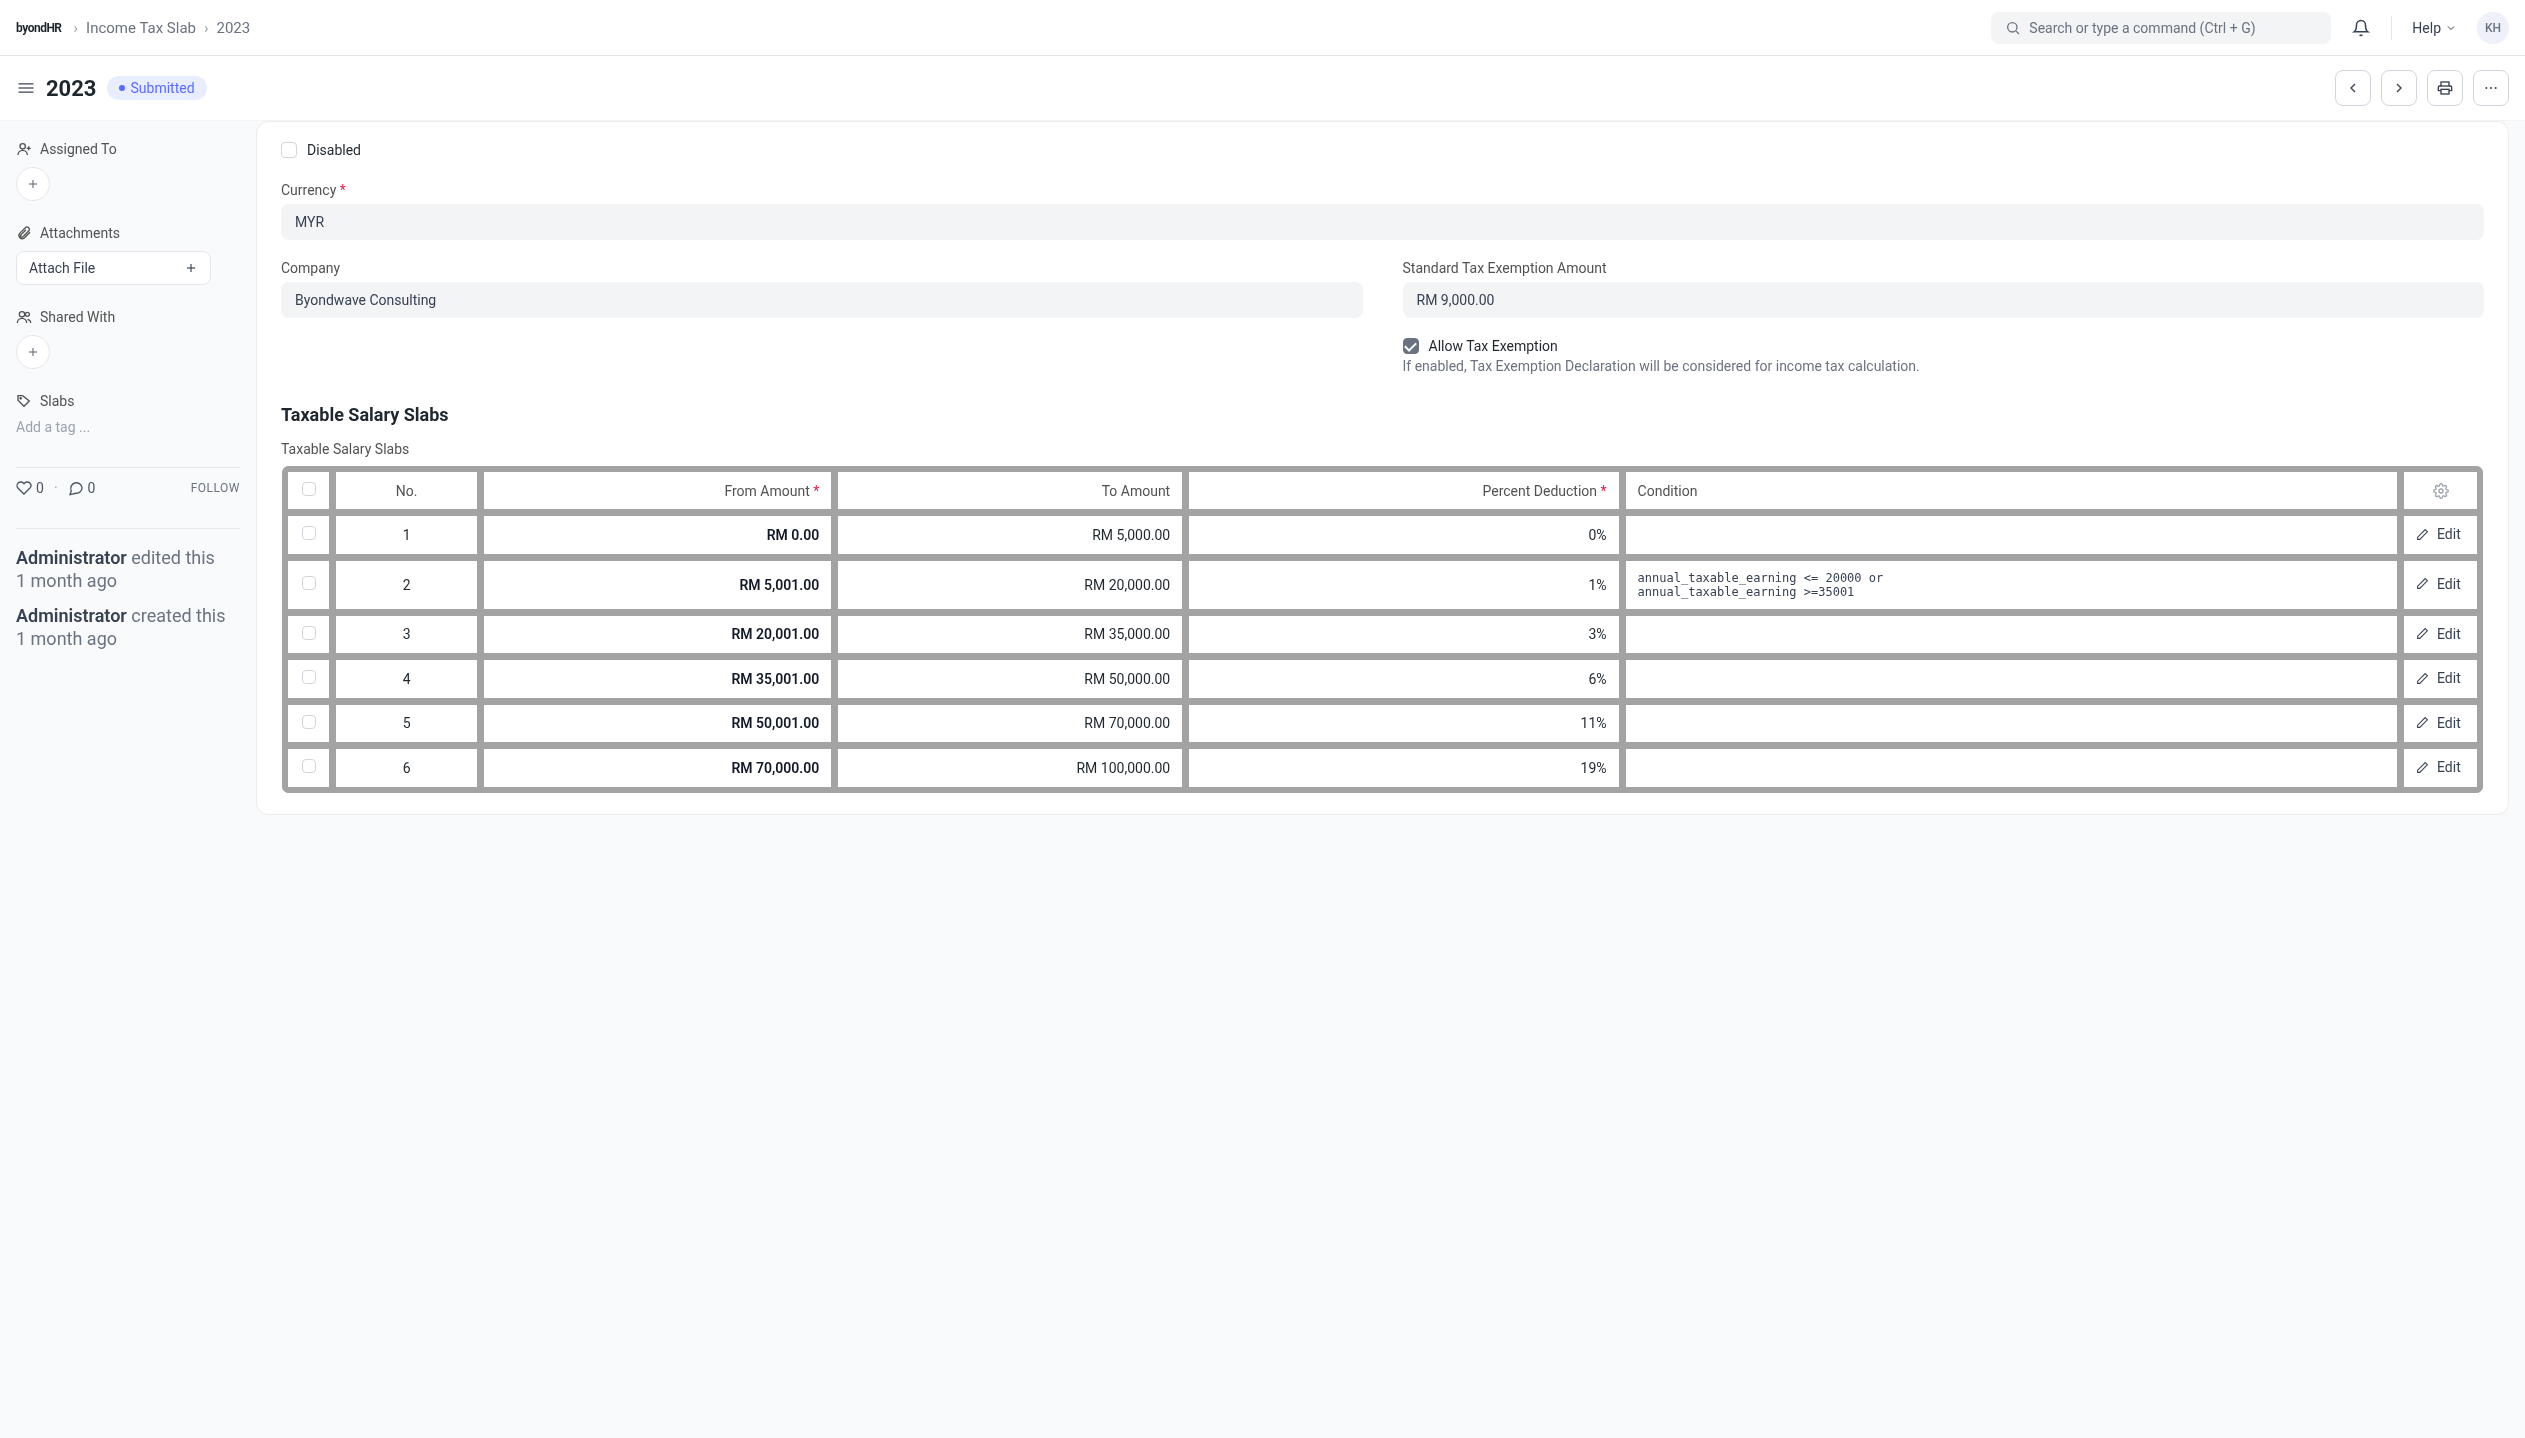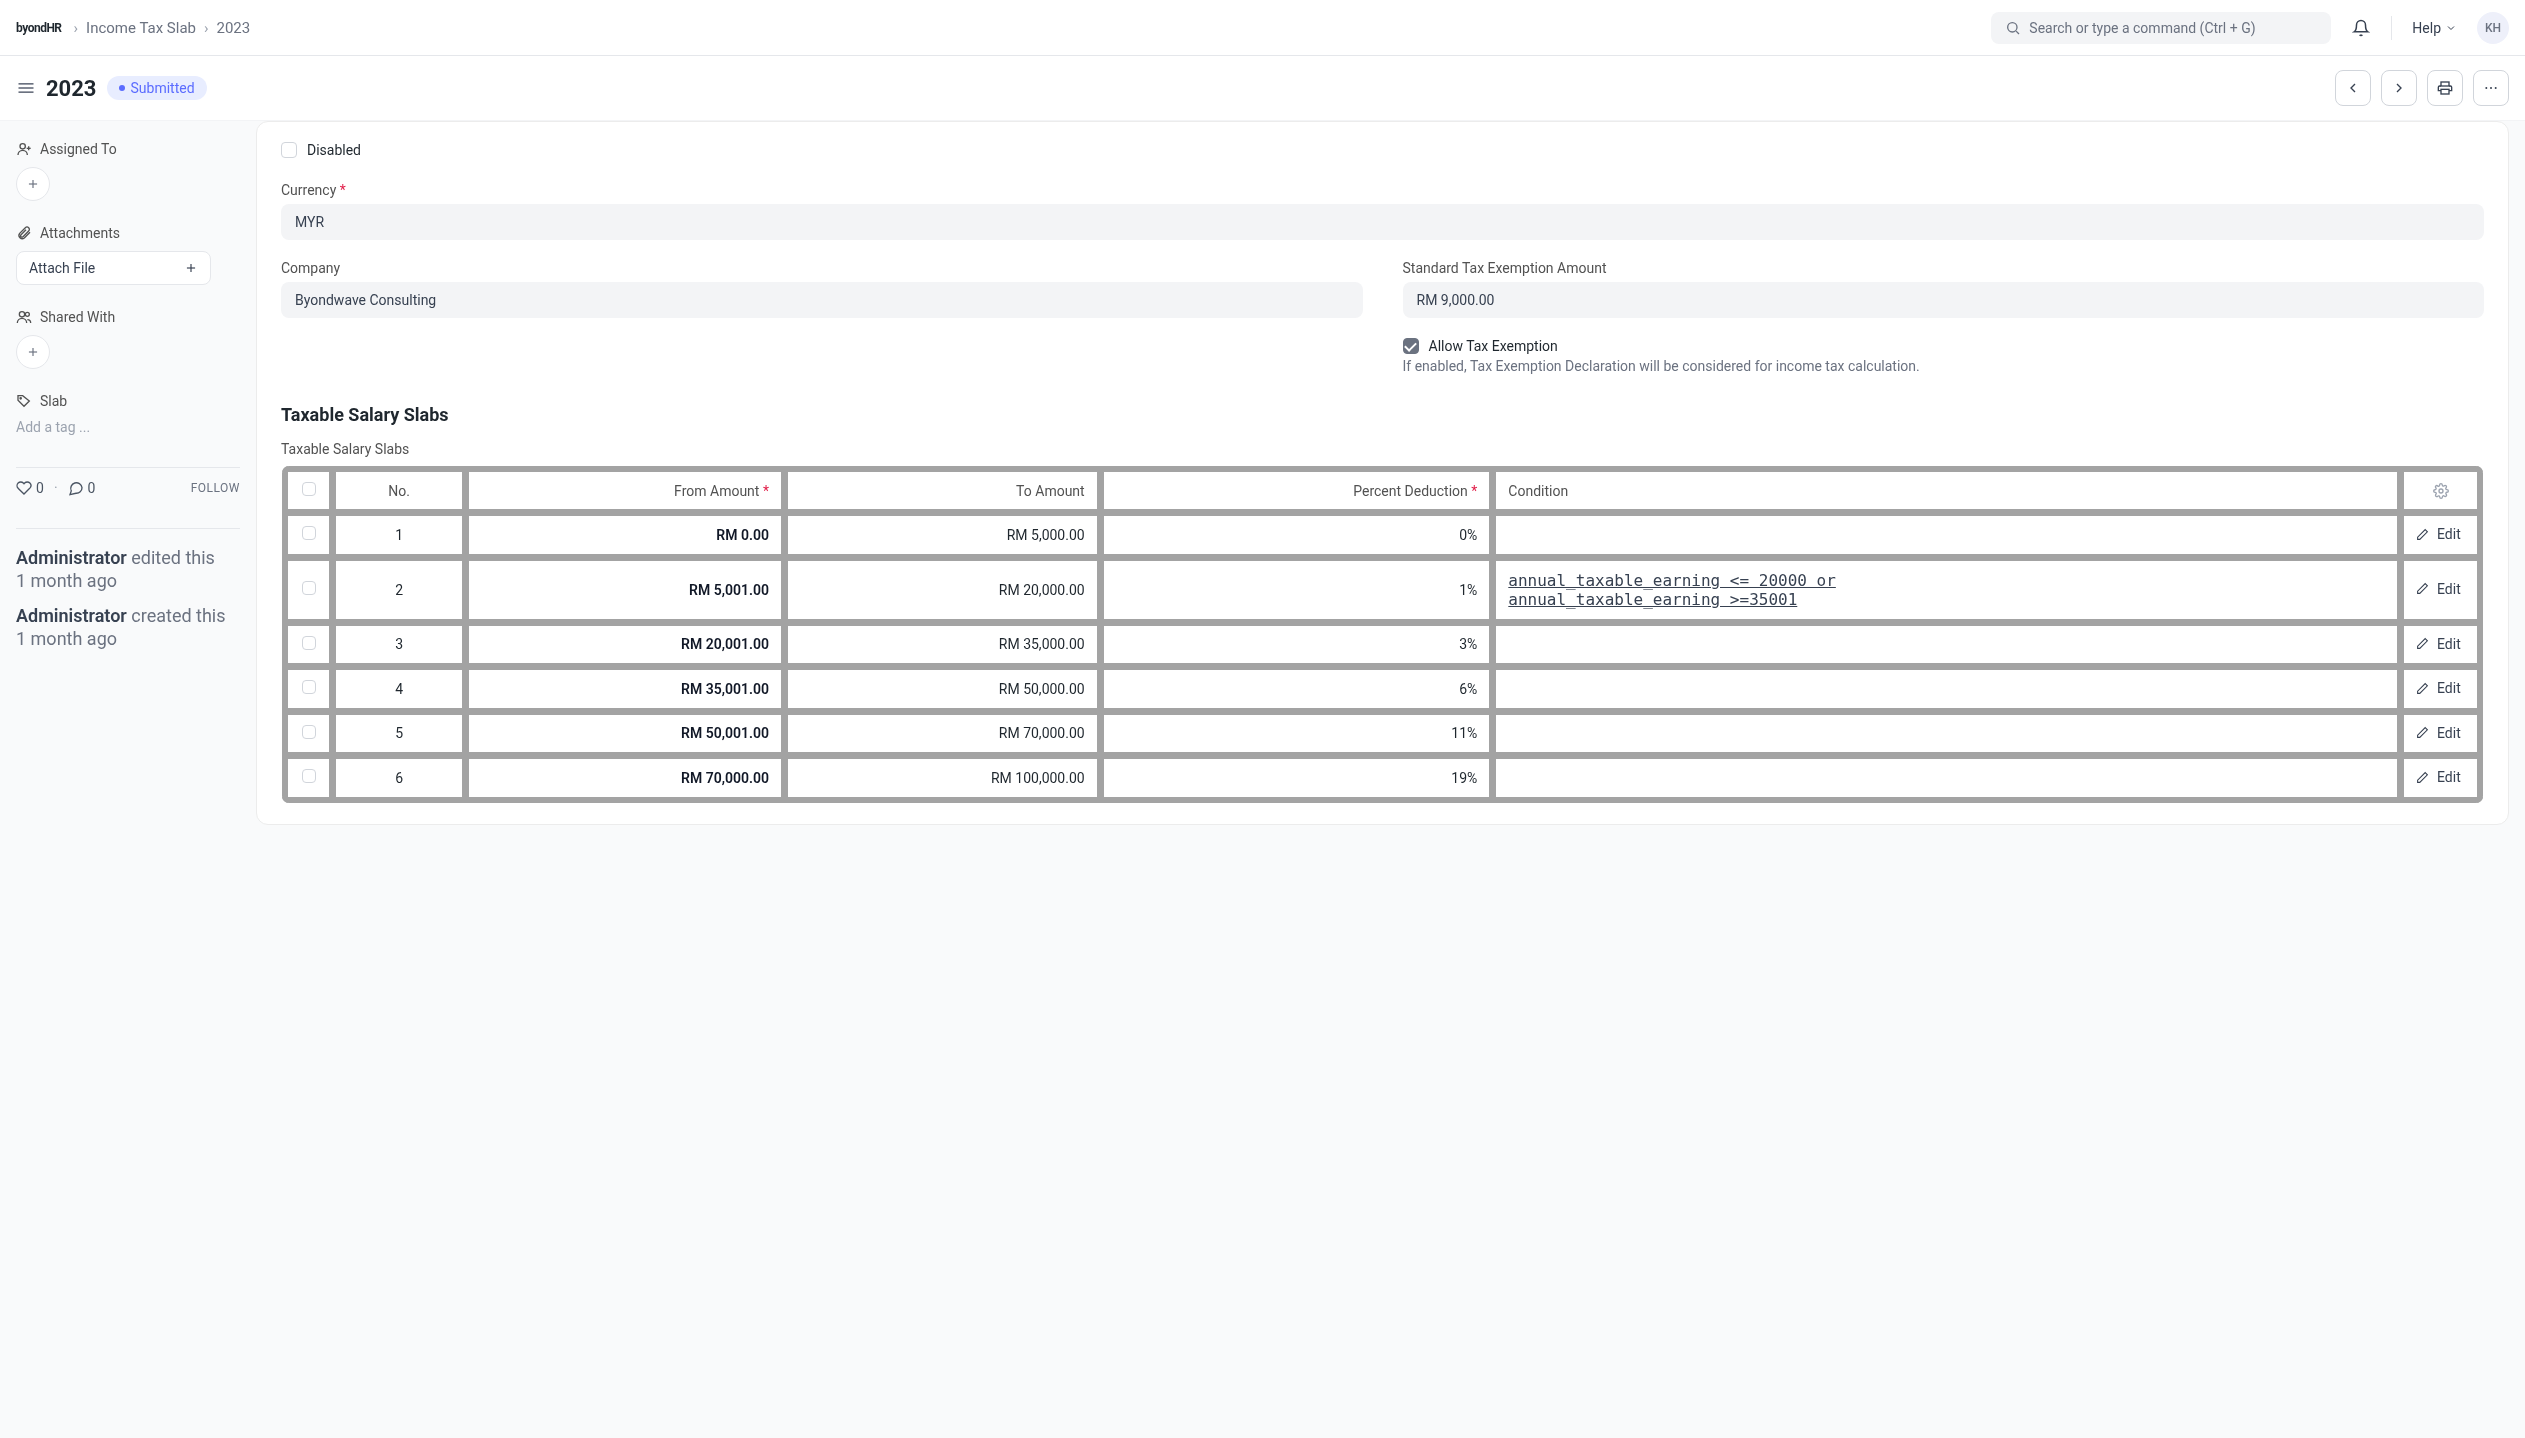--- a/index.html
+++ b/index.html
@@ -53,21 +53,21 @@
 .checkbox.checked::after { content: ""; width: 5px; height: 9px; border: solid #fff; border-width: 0 2px 2px 0; transform: rotate(45deg); margin-top: -2px; }
 .help-text { color: #6b7280; font-size: 14px; margin-top: 4px; }
 .section-title { font-size: 18px; font-weight: 700; margin: 30px 0 16px; }
 .table-label { color: #525252; margin-bottom: 8px; }
 table { width: 100%; border-collapse: collapse; border: 1px solid #e5e7eb; border-radius: 8px; overflow: hidden; }
 th, td { border: 7px solid #a3a3a3; padding: 10px 12px; font-size: 14px; }
 th { font-weight: 400; color: #525252; background: #fff; text-align: left; }
 th.right, td.right { text-align: right; }
 th.center, td.center { text-align: center; }
 td.bold { font-weight: 600; color: #111827; }
-td.mono { font-family: ui-monospace, Menlo, monospace; font-size: 16px; color: #374151; white-space: pre-line; text-decoration: underline; }
+td.mono { font-family: ui-monospace, Menlo, monospace; font-size: 12px; color: #374151; white-space: pre-line; }
 .row-check { width: 48px; text-align: center; }
 .gear-cell { width: 56px; text-align: center; }
 .edit-cell { width: 80px; }
 .edit-link { display: inline-flex; align-items: center; gap: 8px; color: #374151; cursor: pointer; }
 .small-check { display:inline-block; width: 14px; height: 14px; border: 1.5px solid #d1d5db; border-radius: 4px; }
 svg { display: block; }
 </style>
 </head>
 <body>
 
@@ -199,21 +199,21 @@
             </svg>
       </div>
     </div>
 
     <div class="side-section">
       <div class="side-label">
         <svg width="16" height="16" viewBox="0 0 24 24" fill="none" stroke="currentColor" stroke-width="2">
               <path d="M20 12l-8 8-9-9V4h7z"></path>
               <circle cx="7" cy="8" r="1"></circle>
             </svg>
-        <span>Slab</span>
+        <span>Slabs</span>
       </div>
       <div class="tag-placeholder">Add a tag ...</div>
     </div>
 
     <hr class="side-divider">
 
     <div class="side-meta">
       <div class="count-item">
         <svg width="16" height="16" viewBox="0 0 24 24" fill="none" stroke="currentColor" stroke-width="2">
               <path d="M20.8 4.6a5.5 5.5 0 00-7.8 0L12 5.6l-1-1a5.5 5.5 0 00-7.8 7.8l1 1L12 21l7.8-7.8 1-1a5.5 5.5 0 000-7.6z"></path>

